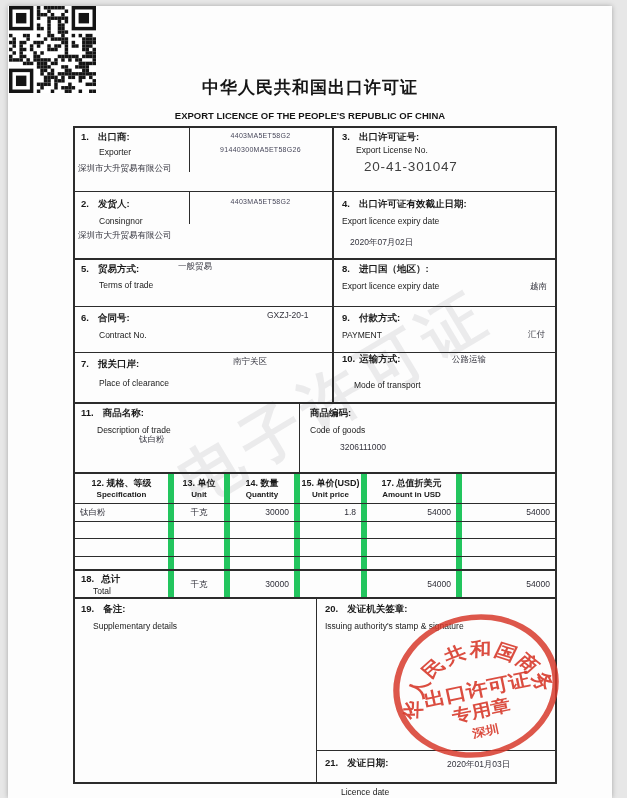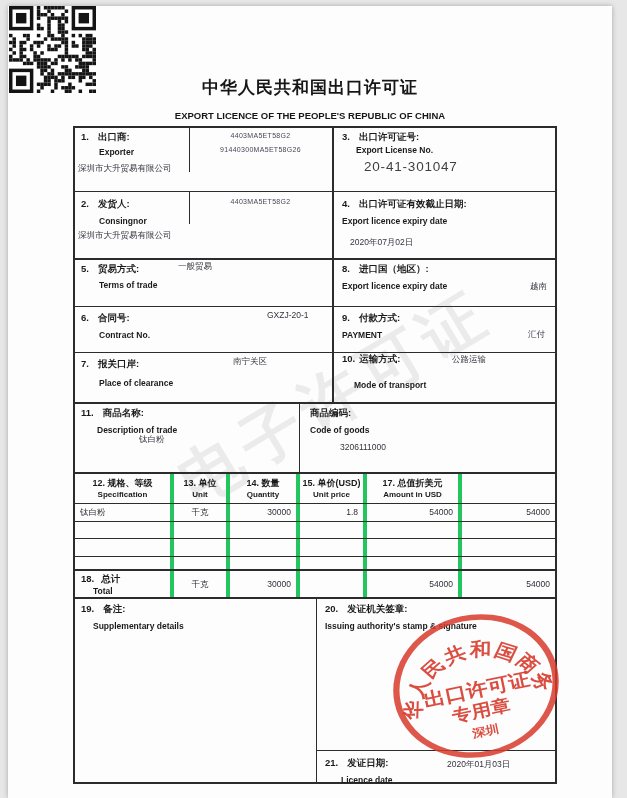--- a/index.html
+++ b/index.html
@@ -19,27 +19,27 @@
     transform:rotate(-31deg);z-index:1;pointer-events:none;white-space:nowrap;
   }
   .tbl{position:absolute;left:73px;top:126px;width:484px;height:658px;border:2px solid #2c2c2c;box-sizing:border-box;display:flex;flex-direction:column;z-index:2;}
   .band{position:relative;flex:none;border-bottom:1px solid #2c2c2c;box-sizing:border-box;display:flex;}
   .band.thick{border-bottom-width:2px;}
   .band:last-child{border-bottom:none;flex:1;border-radius:27px;}
   .lcell{position:relative;box-sizing:border-box;border-right:2px solid #2c2c2c;}
   .lcell.thin{border-right-width:1px;}
   .rcell{position:relative;flex:1;}
   .lab{position:absolute;display:flex;gap:9px;font-weight:bold;font-size:9.5px;white-space:nowrap;color:#1a1a1a;}
-  .en{position:absolute;font-weight:bold;font-size:8.5px;white-space:nowrap;color:#1a1a1a;}
+  .en{position:absolute;font-weight:normal;font-size:8.5px;white-space:nowrap;color:#1a1a1a;}
   .val{position:absolute;font-size:8.5px;white-space:nowrap;color:#34343e;}
   .code{position:absolute;font-size:7px;letter-spacing:.3px;color:#47475a;text-align:center;}
   .subdiv{position:absolute;border-left:1px solid #2c2c2c;top:0;}
   .licno{position:absolute;font-size:13.5px;letter-spacing:.8px;color:#3f3f3f;}
   .row6{display:flex;width:100%;}
-  .row6>div{border-right:4px solid #22c55e;box-sizing:border-box;position:relative;}
+  .row6>div{border-right:6px solid #22c55e;box-sizing:border-box;position:relative;}
   .row6>div:nth-child(1){width:99px;}
   .row6>div:nth-child(2){width:56px;}
   .row6>div:nth-child(3){width:70px;}
   .row6>div:nth-child(4){width:67px;}
   .row6>div:nth-child(5){width:95px;}
   .row6>div:nth-child(6){flex:1;border-right:none;}
   .hcn{position:absolute;left:0;right:0;top:3px;text-align:center;font-weight:bold;font-size:9px;white-space:nowrap;color:#1a1a1a;}
   .hen{position:absolute;left:0;right:0;top:16px;text-align:center;font-weight:bold;font-size:8px;white-space:nowrap;color:#1a1a1a;}
   .dcell{font-size:8.5px;color:#2e2e38;line-height:17px;}
   .t-left{padding-left:5px;text-align:left;}
@@ -506,21 +506,21 @@
       <div class="lab" style="left:8px;top:4px">
         <span>20.</span>
         <span>发证机关签章:</span>
       </div>
       <span class="en" style="left:8px;top:22px">Issuing authority's stamp &amp; signature</span>
       <div class="hr21"></div>
       <div class="lab" style="left:8px;top:158px">
         <span>21.</span>
         <span>发证日期:</span>
       </div>
-      <span class="en" style="left:24px;top:176px">Licence date</span>
+      <span class="en" style="left:24px;top:188px">Licence date</span>
       <span class="val" style="left:130px;top:160px">2020年01月03日</span>
     </div>
   </div>
 
 </div>
 
 <svg class="stamp" viewBox="0 0 200 200" preserveAspectRatio="none">
   <circle cx="100" cy="100" r="89" fill="none" stroke="#d73a2b" stroke-width="7" stroke-opacity="0.85"></circle>
   <defs>
     <path id="arcpath" d="M 34,140 A 67,67 0 1 1 166,140" fill="none"></path>

